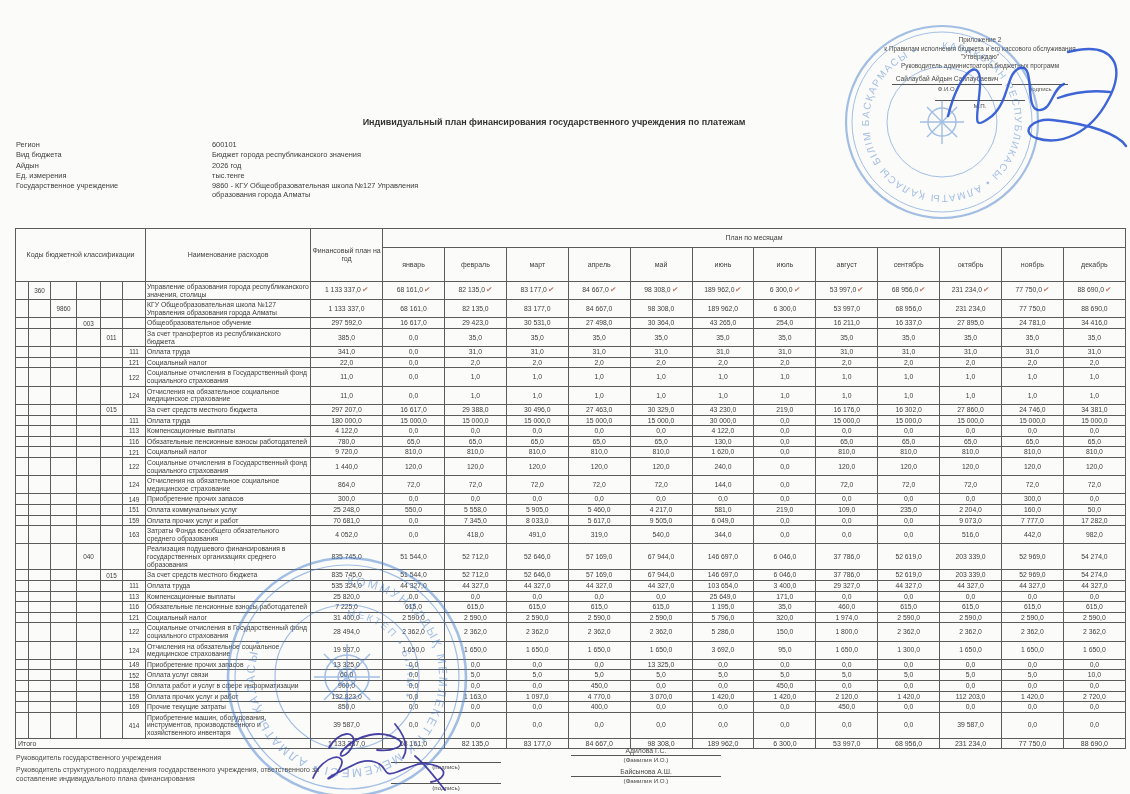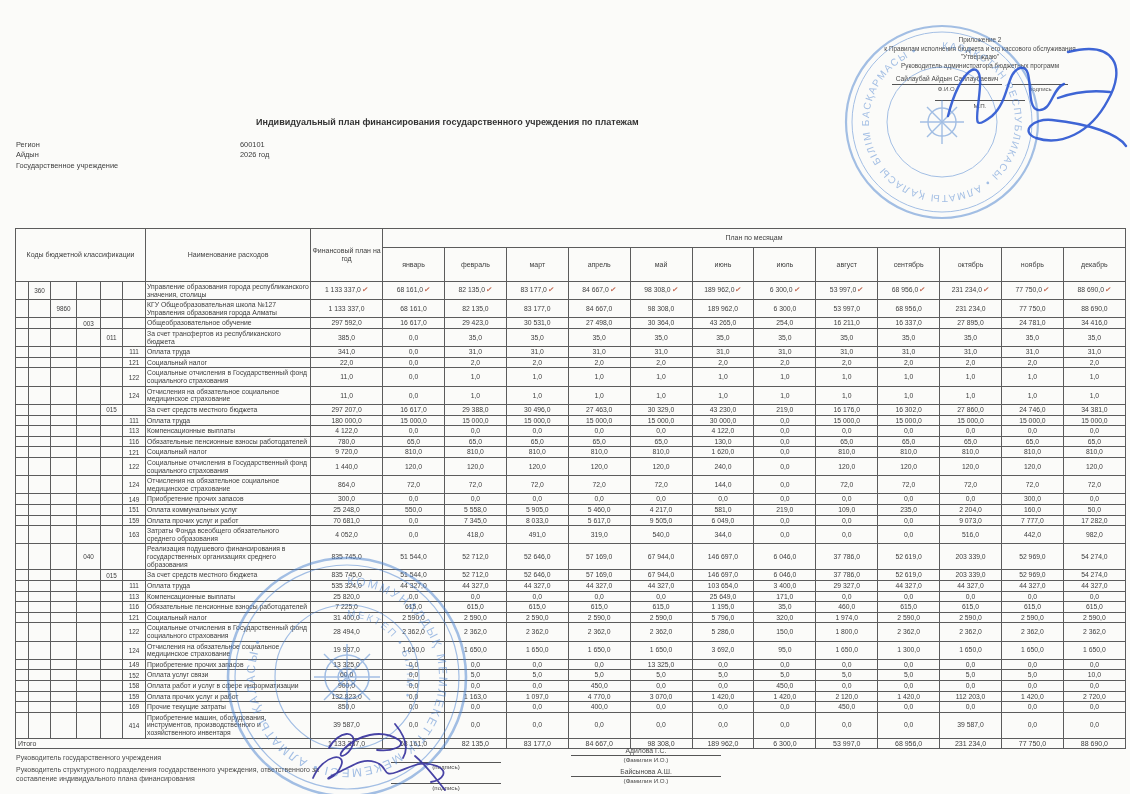--- a/index.html
+++ b/index.html
@@ -7,25 +7,25 @@
         font-family:"Liberation Sans",sans-serif;color:#3d3d3d;}
   
   .appendix{position:absolute;top:36px;left:852px;width:256px;font-size:6.4px;line-height:1.35;
             text-align:center;color:#4a4a4a;}
   .approve-row{display:flex;margin-top:4px;align-items:flex-end;justify-content:center;gap:10px;}
   .name-underline{border-bottom:1px solid #555;padding:0 4px 1px;font-size:6.6px;white-space:nowrap;}
   .small-caption{font-size:6px;color:#555;}
   .sign-slot{width:56px;border-bottom:1px solid #555;height:8px;}
   .mp-line{margin:6px auto 0;width:90px;border-top:1px solid #555;font-size:6.2px;text-align:center;padding-top:1px;}
   
-  .doc-title{position:absolute;top:117px;left:256px;width:640px;text-align:left;
+  .doc-title{position:absolute;top:117px;left:234px;width:640px;text-align:center;
              font-size:9px;font-weight:bold;color:#333;}
   .meta{position:absolute;top:140px;left:16px;font-size:7.4px;line-height:1.25;}
   .meta-row{display:flex;margin-bottom:1px;}
-  .meta-label{width:224px;flex:none;}
+  .meta-label{width:196px;flex:none;}
   .meta-value{width:215px;}
   
   table.plan{position:absolute;top:228px;left:15px;width:1110px;border-collapse:collapse;
              table-layout:fixed;font-size:6.8px;line-height:1.12;color:#404040;}
   table.plan th,table.plan td{border:1px solid #5c5c5c;padding:1px 1px;vertical-align:middle;}
   table.plan th{font-weight:normal;text-align:center;font-size:7px;}
   td.code{text-align:center;font-size:6.4px;}
   td.nm{text-align:left;padding-left:2px;}
   td.num{text-align:center;white-space:nowrap;}
   tr.total td{font-size:7px;}
@@ -68,25 +68,34 @@
   </div>
 
   <div class="doc-title">Индивидуальный план финансирования государственного учреждения по платежам</div>
 
   <div class="meta">
       <div class="meta-row">
         <span class="meta-label">Регион</span>
         <span class="meta-value">600101</span>
       </div>
       <div class="meta-row">
+        <span class="meta-label">Вид бюджета</span>
+        <span class="meta-value">Бюджет города республиканского значения</span>
+      </div>
+      <div class="meta-row">
         <span class="meta-label">Айдын</span>
         <span class="meta-value">2026 год</span>
       </div>
       <div class="meta-row">
+        <span class="meta-label">Ед. измерения</span>
+        <span class="meta-value">тыс.тенге</span>
+      </div>
+      <div class="meta-row">
         <span class="meta-label">Государственное учреждение</span>
+        <span class="meta-value">9860 - КГУ Общеобразовательная школа №127 Управления образования города Алматы</span>
       </div>
     </div>
 
   <table class="plan">
     <colgroup>
       <col style="width:13px">
         <col style="width:22px">
         <col style="width:26px">
       <col style="width:24px">
         <col style="width:22px">

